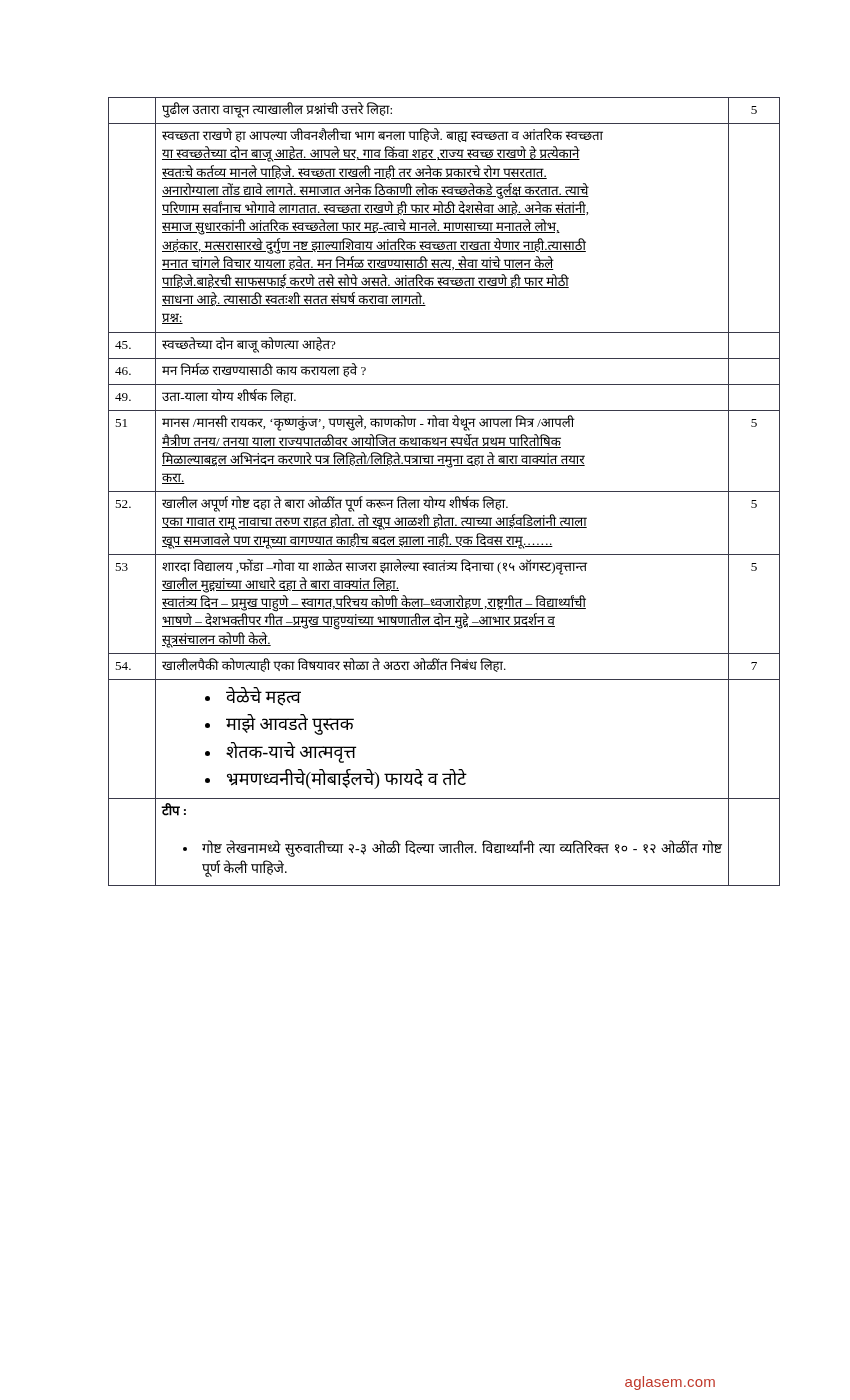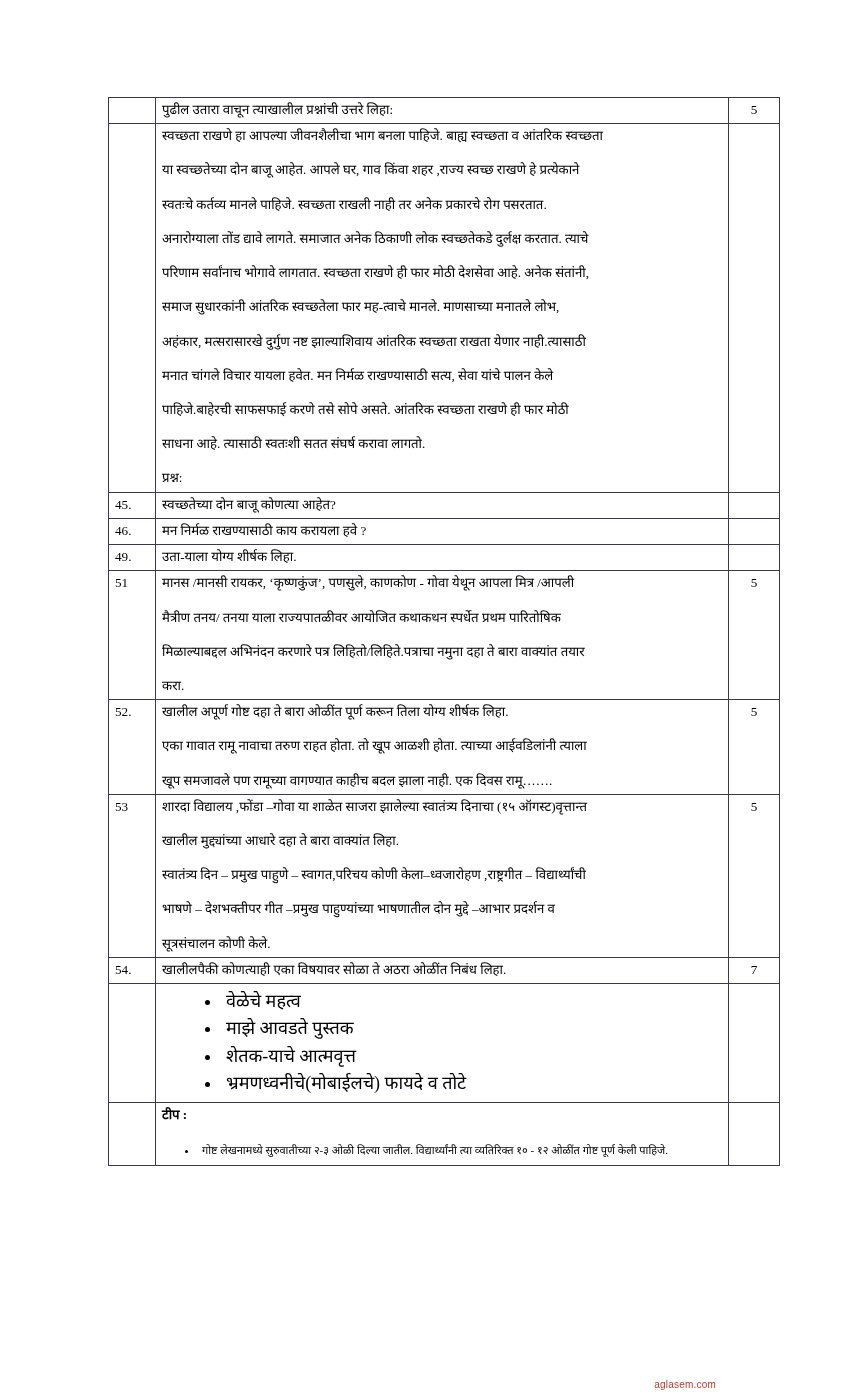--- a/index.html
+++ b/index.html
@@ -50,21 +50,22 @@
     width: 38px;
     text-align: center;
     padding-left: 2px;
     padding-right: 2px;
   }
   .para {
     margin: 0;
     text-align: justify;
   }
   .para + .para {
-    margin-top: 16px;
+    margin-top: 0px;
+    text-decoration: underline;
   }
   .prashna {
     margin-top: 1px;
   }
   ul.bullets {
     margin: 2px 0 2px 0;
     padding-left: 60px;
     list-style-type: disc;
   }
   ul.bullets li {
@@ -74,35 +75,35 @@
     line-height: 1.4;
   }
   ul.tip-bullets {
     margin: 2px 0 2px 0;
     padding-left: 36px;
     list-style-type: disc;
   }
   ul.tip-bullets li {
     margin: 0;
     padding-left: 4px;
-    font-size: 11px;
+    font-size: 14px;
     line-height: 1.42;
     text-align: justify;
   }
   .tip-label {
     font-weight: bold;
     display: block;
     margin-bottom: 19px;
   }
   .watermark {
     position: absolute;
     right: 14px;
     bottom: 10px;
     font-family: "Liberation Sans", sans-serif;
-    font-size: 10px;
+    font-size: 15px;
     color: #c0392b;
     letter-spacing: 0.2px;
     text-align: right;
   }
   .tall-cell .para {
     margin-bottom: 0;
   }
 </style>
 </head>
 <body>

